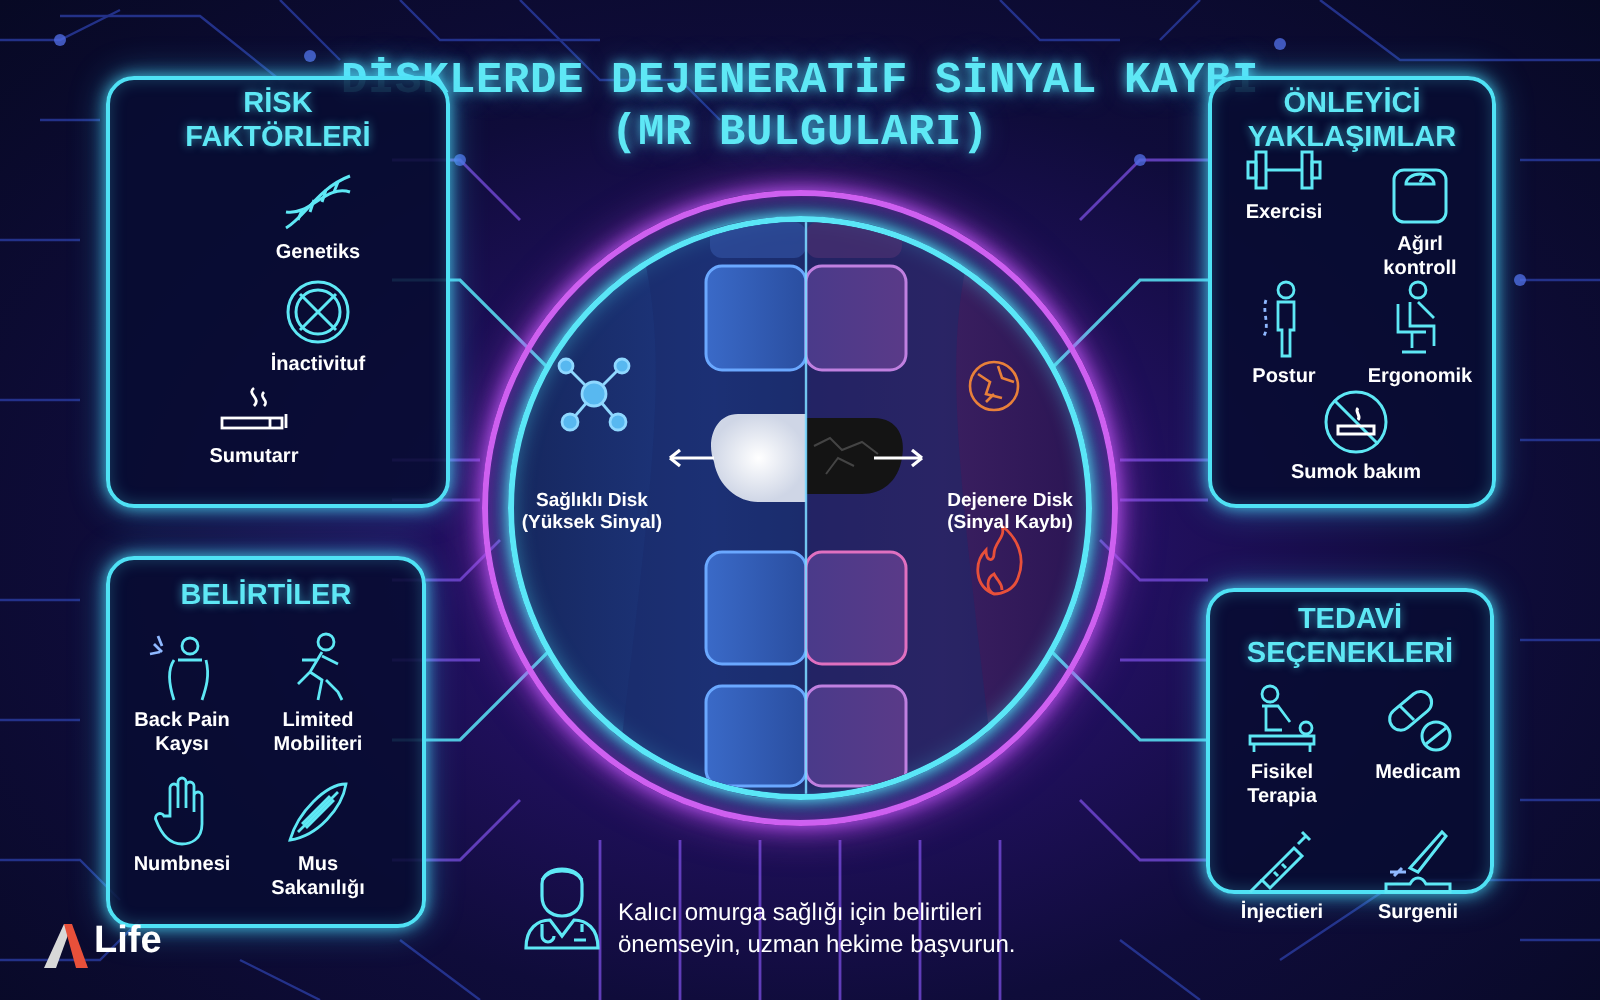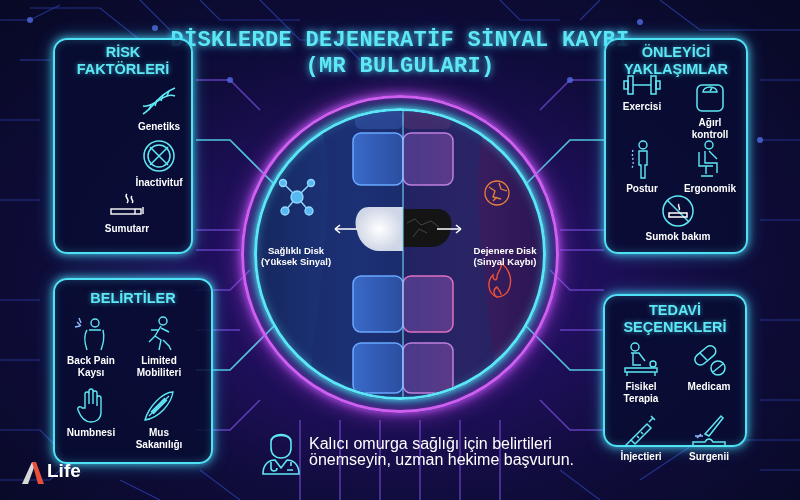--- a/index.html
+++ b/index.html
@@ -50,21 +50,21 @@
     background: linear-gradient(90deg, #16275e 0%, #1e3780 35%, #1c2f70 50%, #2c1c5e 52%, #3a1f60 75%, #2b1554 100%);
   }
   .spine { position: absolute; left: 0; top: 0; width: 292px; height: 292px; }
   .disk-label {
     position: absolute; font-size: 9.5px; line-height: 11px; color: #fff; text-align: center; font-weight: bold;
   }
   .footer {
     position: absolute; left: 255px; top: 428px; width: 320px; height: 50px;
   }
   .footer-text {
-    position: absolute; left: 54px; top: 8px; font-size: 16px; line-height: 16px; color: #ffffff;
+    position: absolute; left: 54px; top: 20px; font-size: 12px; line-height: 16px; color: #ffffff;
   }
   .logo { position: absolute; left: 20px; top: 458px; width: 80px; height: 30px; }
   .logo-text { position: absolute; left: 27px; top: 2px; font-size: 19px; font-weight: bold; color: #ffffff; }
 </style>
 </head>
 <body>
 
 <svg class="circuits" viewBox="0 0 800 500">
   <g stroke="#2c3fa8" stroke-width="1.2" fill="none" opacity="0.75">
     <path d="M0 20 L30 20 L60 5"></path>
@@ -127,21 +127,21 @@
       <circle cx="570" cy="80" r="3"></circle>
       <circle cx="760" cy="140" r="3"></circle>
   </g>
 </svg>
 
 <div class="title">
   <div>DİSKLERDE DEJENERATİF SİNYAL KAYBI</div>
   <div>(MR BULGULARI)</div>
 </div>
 
-<div class="panel" style="left:53px; top:38px; width:140px; height:216px;">
+<div class="panel" style="left:53px; top:38px; width:172px; height:216px;">
   <div class="panel-title" style="margin-top:4px;">
     <div>RİSK</div>
     <div>FAKTÖRLERİ</div>
   </div>
   <div class="item" style="left:68px; top:44px;">
     <svg width="40" height="34" viewBox="0 0 40 34" fill="none" stroke="#5ee8f5" stroke-width="1.5">
       <path d="M4 30 C14 24 20 10 36 4"></path>
         <path d="M4 22 C16 24 24 8 36 12"></path>
       <path d="M10 26 l2 -5 M16 22 l2 -6 M22 17 l2 -6 M28 12 l2 -5"></path>
     </svg>

